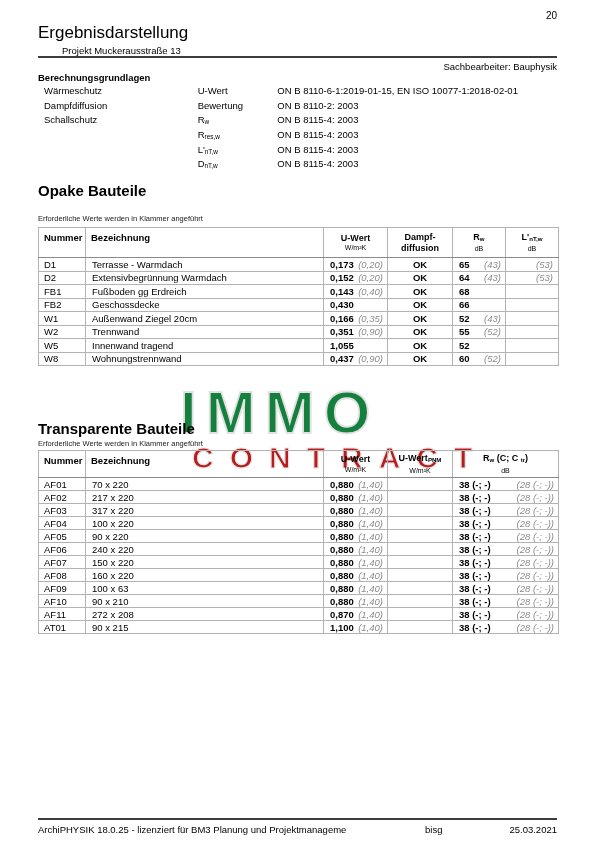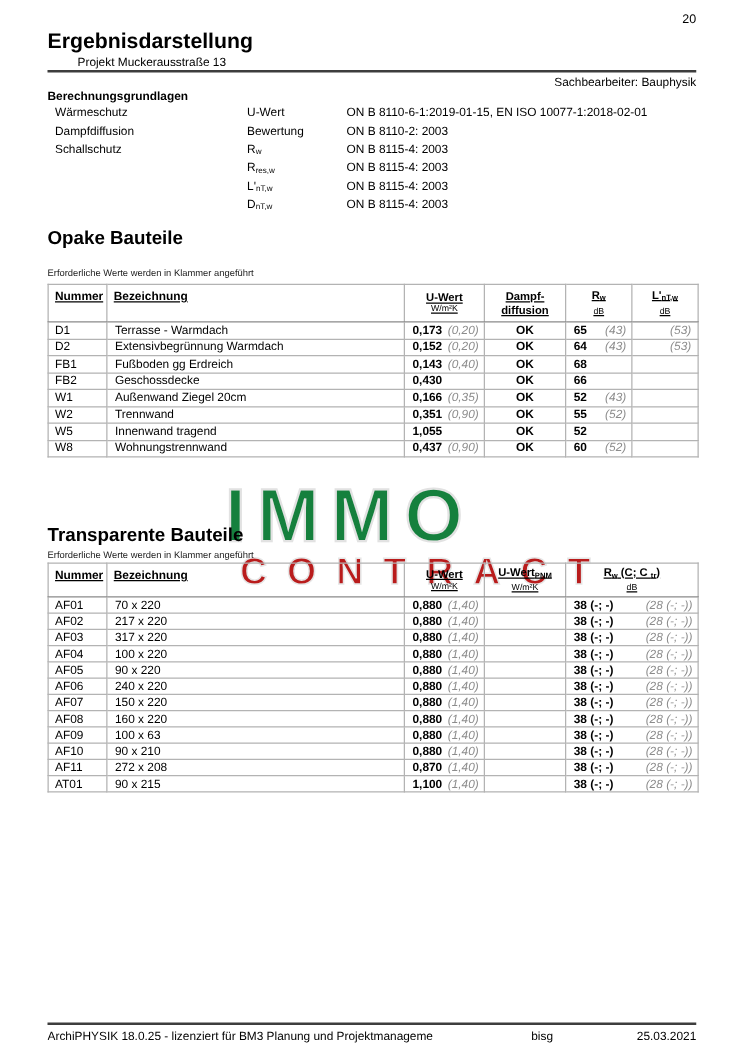--- a/index.html
+++ b/index.html
@@ -4,42 +4,42 @@
 <style>
   * { margin:0; padding:0; box-sizing:border-box; }
   html,body { background:#fff; }
   .page {
     position:relative; width:601px; height:850px; background:#ffffff;
     font-family:"Liberation Sans","DejaVu Sans",sans-serif; color:#000;
     overflow:hidden;
   }
   
   .page-number { position:absolute; top:10px; right:44px; font-size:10px; }
-  .title { position:absolute; left:38px; top:23px; font-size:17px; font-weight:bold; }
+  .title { position:absolute; left:38px; top:23px; font-size:17px; font-weight:normal; }
   .subtitle { position:absolute; left:38px; top:45px; font-size:9.5px;padding-left:24px; }
   .title-rule { position:absolute; left:38px; top:56px; width:519px; height:2px; background:#3d3d3d; }
   .clerk { position:absolute; top:61px; right:44px; font-size:9.5px; }
   .basis-heading { position:absolute; left:38px; top:72px; font-size:9.5px; font-weight:bold; }
   
   .basis-table { position:absolute; left:44px; top:85px; width:513px; font-size:9.5px; }
   .basis-row { height:14.7px; white-space:nowrap; }
   .b-cat   { display:inline-block; width:151px; vertical-align:top; }
   .b-param { display:inline-block; width:77px;  vertical-align:top; }
   .b-std   { display:inline-block; vertical-align:top; }
   .sub { font-size:0.68em; vertical-align:-0.18em; }
   
   .sec-h { position:absolute; left:38px; font-size:15px; font-weight:bold; }
   .sec-note { position:absolute; left:38px; font-size:7.5px; color:#1a1a1a; }
   
   table.bt { position:absolute; left:38px; width:520px; border-collapse:collapse; table-layout:fixed;
              font-size:9.5px; background:transparent; }
   table.bt, table.bt th, table.bt td { border:1px solid #b3b3b3; }
   table.bt { border:1px solid #7f7f7f; }
   table.bt thead th { border-bottom:1px solid #8a8a8a; background:transparent; }
-  table.bt th { font-weight:bold; vertical-align:middle;text-decoration:underline; }
+  table.bt th { font-weight:bold; vertical-align:middle; }
   table.bt th.lft { text-align:left; vertical-align:top; padding:4px 0 0 5px; font-size:9.5px; }
   .h-main { font-size:9px; line-height:10.5px; text-align:center; font-weight:bold; }
   .h-unit { font-size:7px; line-height:9px; text-align:center; font-weight:normal; }
   table.bt td { height:13.5px; vertical-align:middle; overflow:hidden; white-space:nowrap; }
   td.c-num  { padding-left:5px; }
   td.c-name { padding-left:6px; }
   .paircell { display:flex; justify-content:space-between; align-items:flex-end; width:100%; padding:0 4px 0 6px; }
   .val { font-weight:bold; }
   .req { font-style:italic; color:#8c8c8c; }
   td.center { text-align:center; font-weight:bold; }

